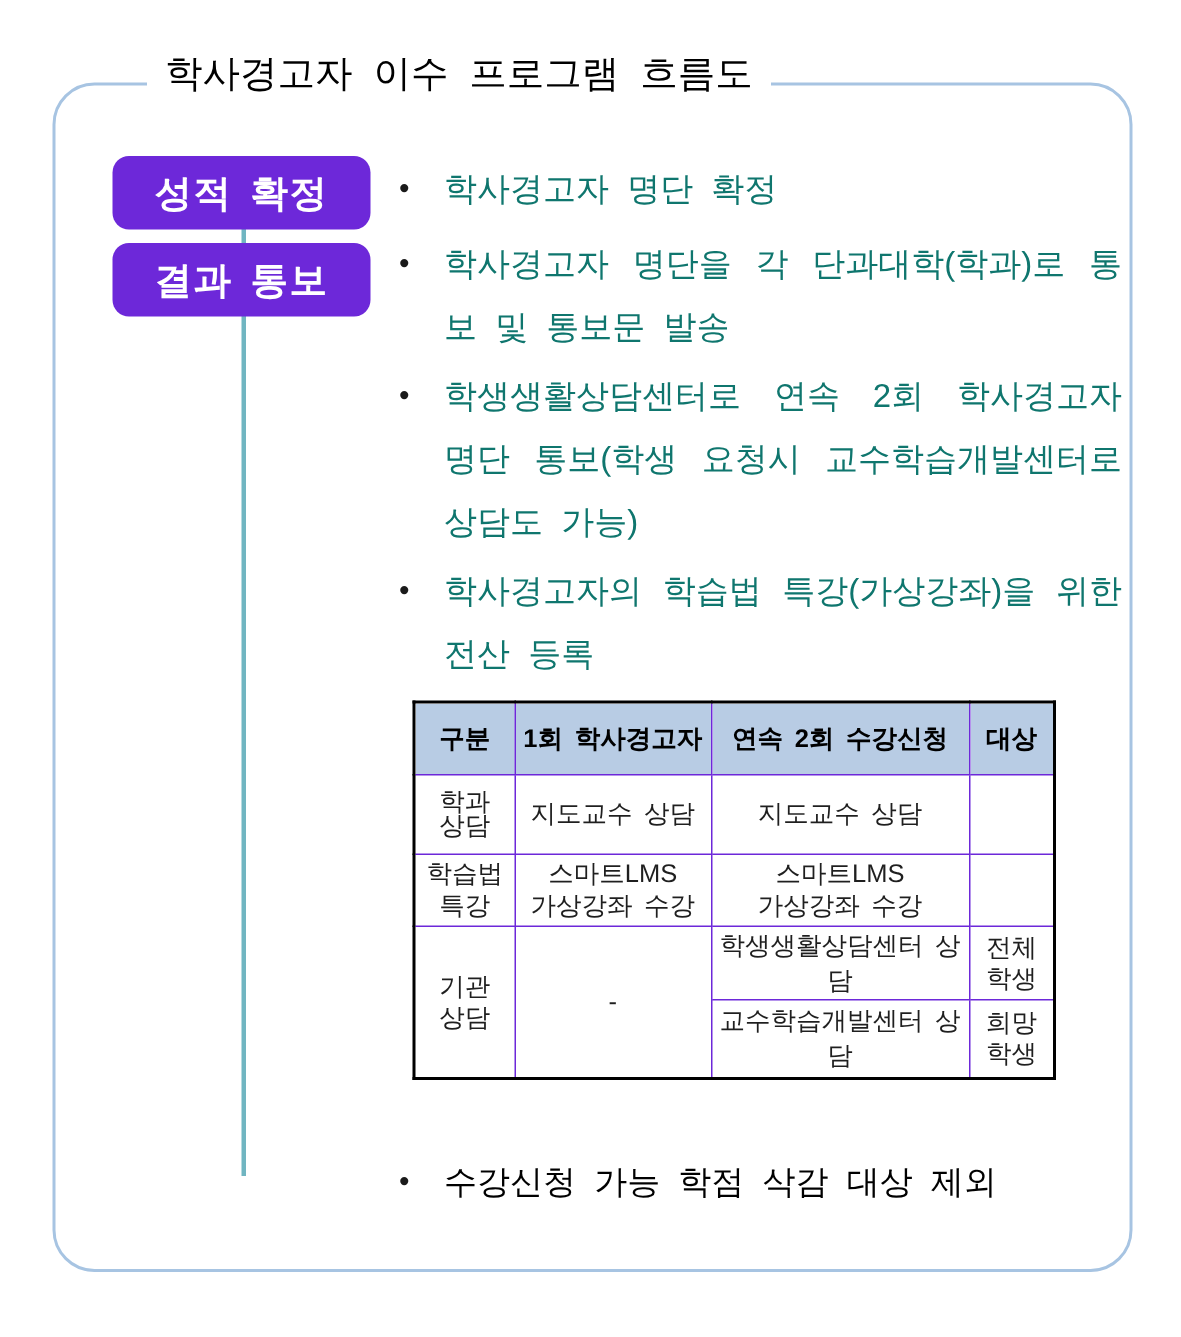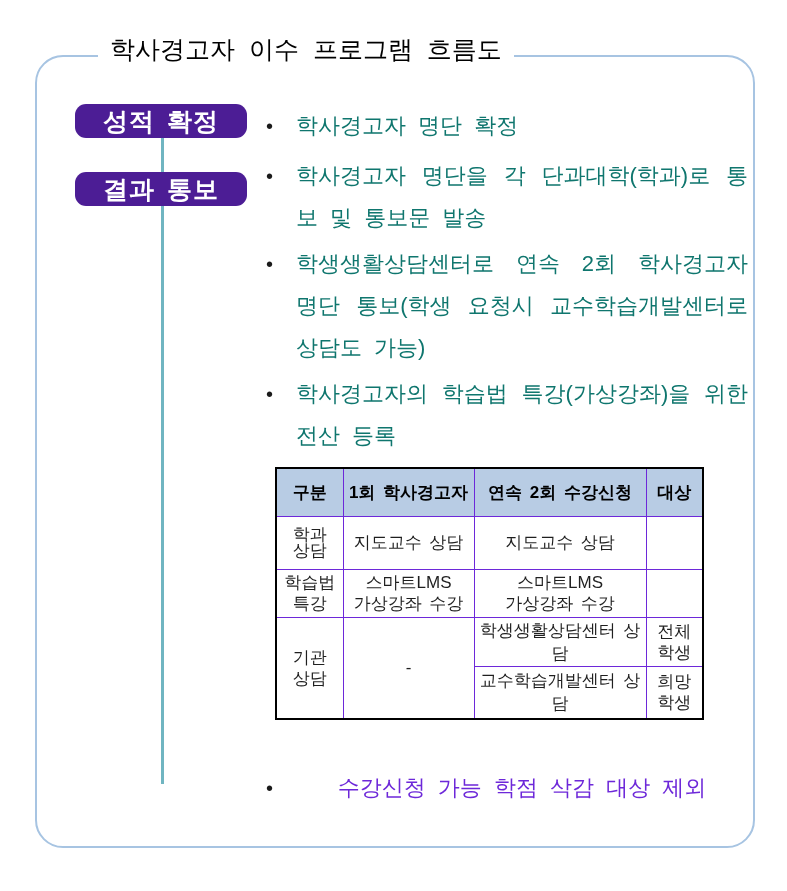--- a/index.html
+++ b/index.html
@@ -51,36 +51,36 @@
     width: 3px;
     height: 672px;
     background: #70b5c1;
     z-index: 1;
   }
   
   .step {
     position: absolute;
     left: 75px;
     width: 172px;
-    height: 34px;
-    background: #4c1d95;
+    height: 49px;
+    background: #6d28d9;
     border-radius: 11px;
     color: #ffffff;
     font-weight: bold;
     font-size: 25px;
     letter-spacing: 1px;
     word-spacing: 4px;
     display: flex;
     align-items: center;
     justify-content: center;
     z-index: 2;
     white-space: nowrap;
   }
   .step-1 { top: 104px; }
-  .step-2 { top: 172px; }
+  .step-2 { top: 162px; }
   .step-3 { top: 446px; }
   .step-4 { top: 767px; }
 
   
   .notes {
     position: absolute;
     left: 266px;
     width: 482px;
     z-index: 2;
   }
@@ -100,22 +100,22 @@
   }
   .btext {
     flex: 1;
     font-size: 22px;
     line-height: 42px;
     color: #0f766e;
     text-align: justify;
     word-spacing: 6px;
   }
   .bullet-item.red .btext {
-    color: #6d28d9;
-    text-align: center;
+    color: #000000;
+    text-align: left;
   }
 
   
   .ctable {
     position: absolute;
     left: 275px;
     top: 467px;
     z-index: 2;
     border-collapse: collapse;
     border: 2px solid #000000;

